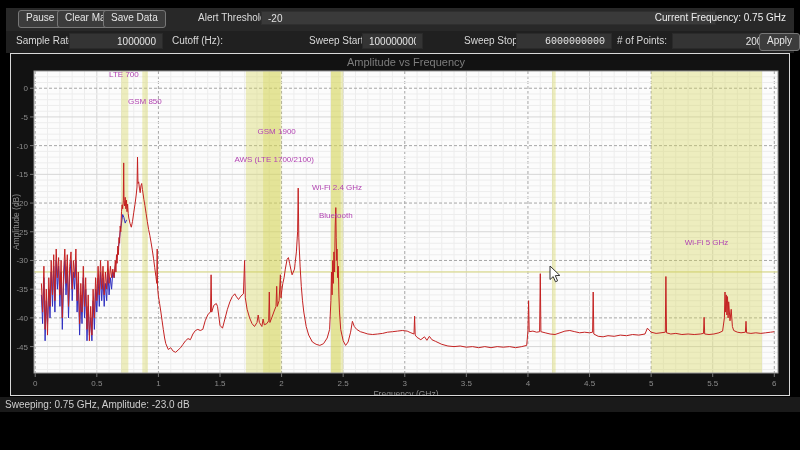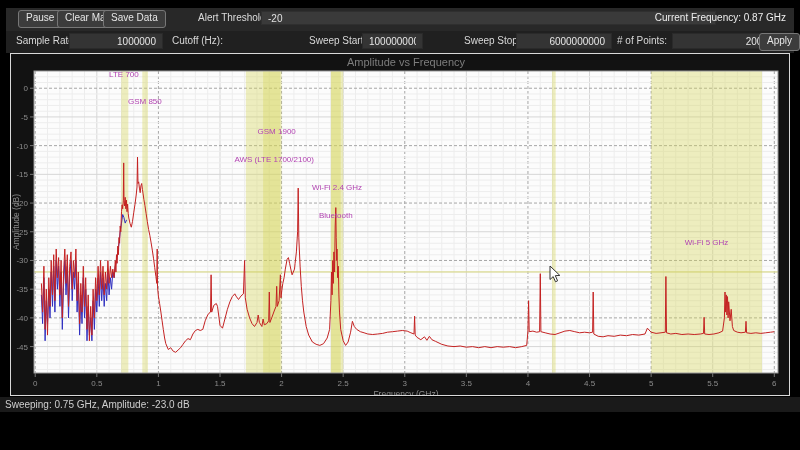--- a/index.html
+++ b/index.html
@@ -23,31 +23,31 @@
 </style>
 </head>
 <body>
 
 <div class="toolbar">
   <div class="btn" style="left:12px;">Pause</div>
   <div class="btn" style="left:51px;">Clear Markers</div>
   <div class="btn" style="left:97px;">Save Data</div>
   <div class="tlabel" style="left:192px;">Alert Threshold (dB):</div>
   <input class="tinput" style="left: 255px; width: 455px;" value="-20">
-  <div class="tlabel" style="right:8px;color:#efefef;">Current Frequency: 0.87 GHz</div>
+  <div class="tlabel" style="right:8px;color:#efefef;">Current Frequency: 0.75 GHz</div>
 </div>
 
 <div class="row2">
   <div class="r2label" style="left:10px;">Sample Rate (Hz):</div>
   <input class="r2input" style="left: 63px; width: 94px;" value="1000000">
   <div class="r2label" style="left:166px;">Cutoff (Hz):</div>
   <div class="r2label" style="left:303px;">Sweep Start (Hz):</div>
   <input class="r2input" style="left: 356px; width: 61px;" value="100000000">
   <div class="r2label" style="left:458px;">Sweep Stop (Hz):</div>
-  <input class="r2input" style="left: 510px; width: 96px;" value="6000000000">
+  <input class="r2input" style="left: 510px; width: 96px; font-family: Liberation Mono, monospace;" value="6000000000">
   <div class="r2label" style="left:611px;"># of Points:</div>
   <input class="r2input" style="left: 666px; width: 103px;" value="2000">
   <div class="btn" style="left:753px;top:2px;text-align:right;">Apply</div>
 </div>
 
 <div class="chart-panel">
   <svg id="chart-svg" width="778" height="341">
       <rect x="23" y="17" width="744" height="302" fill="#fcfcfc"></rect>
       <g>
         <line x1="24.2317880794702" y1="17" x2="24.2317880794702" y2="319" stroke="#a6a6a6" stroke-width="1" stroke-dasharray="3,2"></line>

